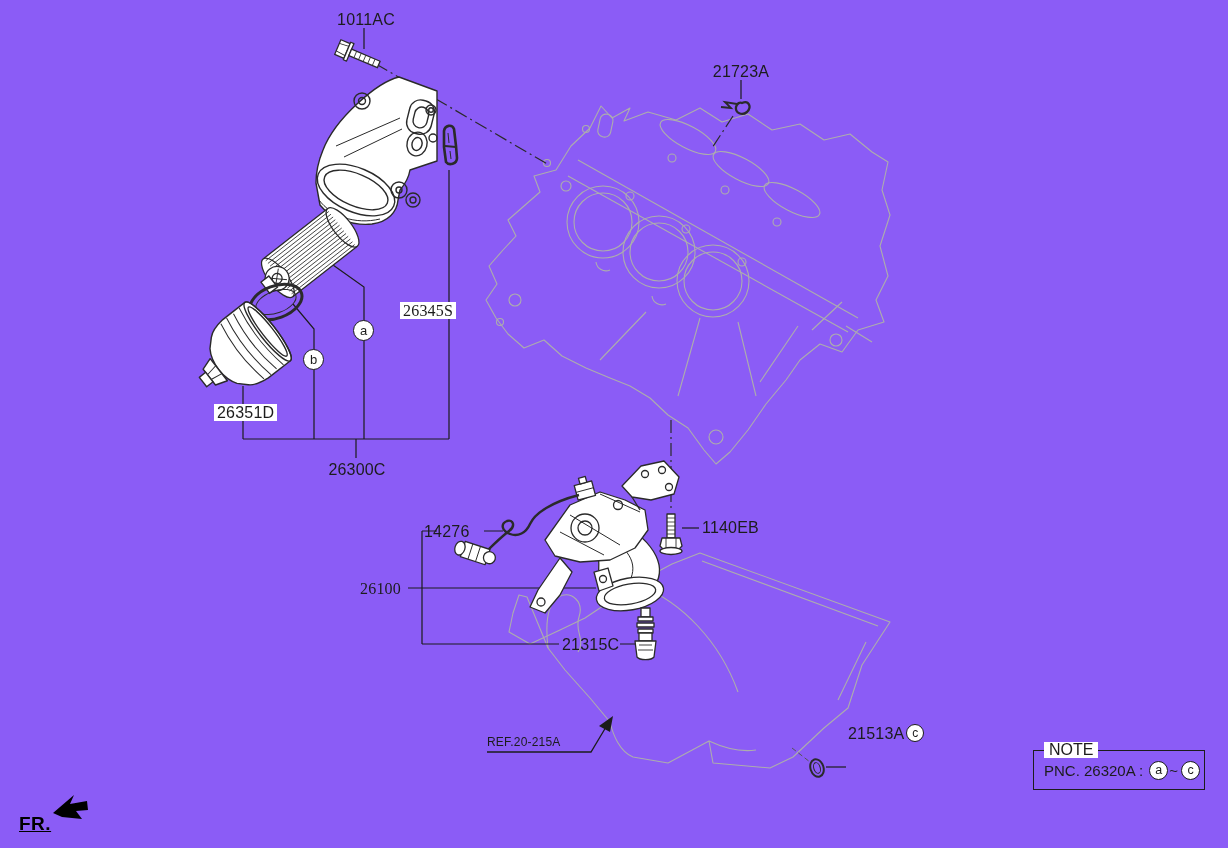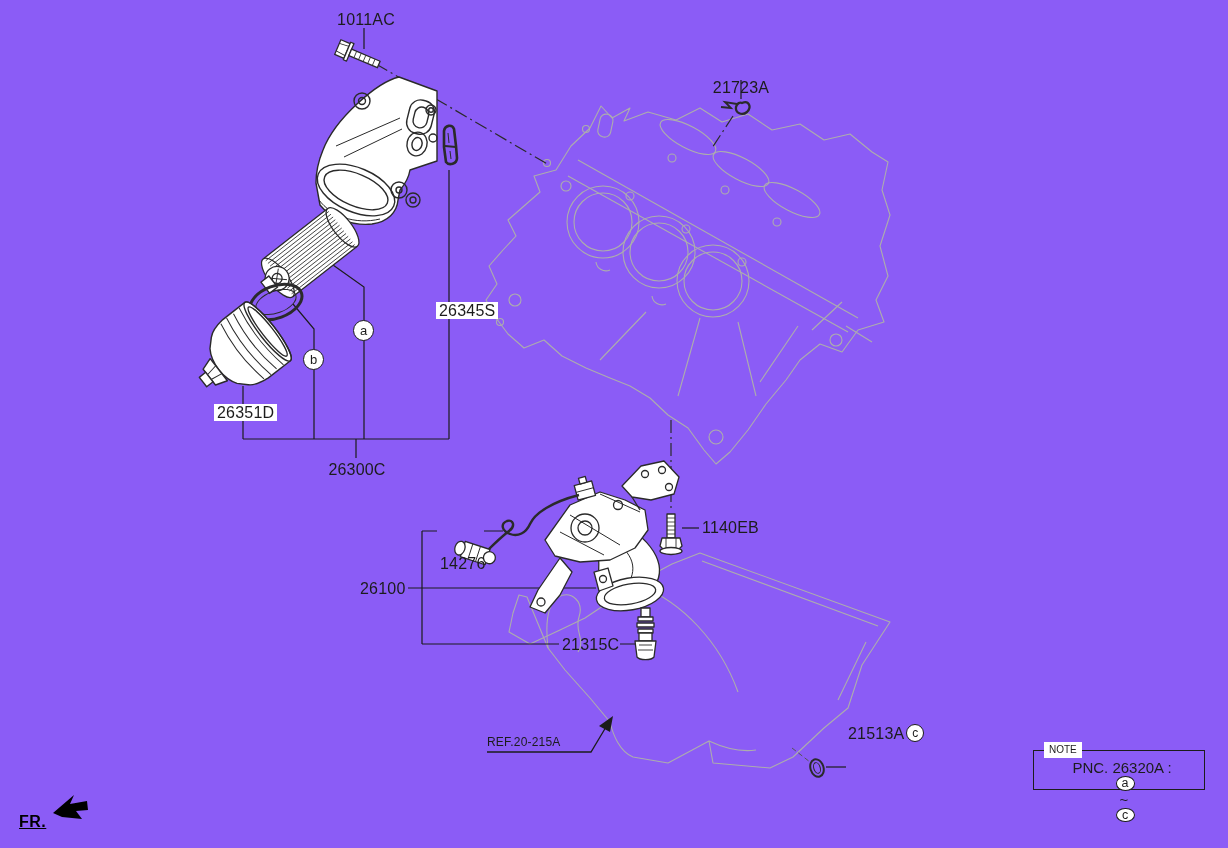--- a/index.html
+++ b/index.html
@@ -24,32 +24,32 @@
     vertical-align:-3px;margin-left:2px;
   }
   .withMarker{display:flex;align-items:center;}
   #ref-label{font-size:12px;}
   #note-box{
     position:absolute;left:1033px;top:750px;width:172px;height:40px;
     border:1.6px solid #1c1c1c;box-sizing:border-box;
   }
   #note-title{
     position:absolute;left:10px;top:-9px;background:#fff;padding:0 5px;
-    font-size:10px;line-height:16px;color:#1c1c1c;
+    font-size:16px;line-height:16px;color:#1c1c1c;
   }
   #note-content{
-    position:absolute;left:0;top:8px;width:100%;height:100%;
+    position:absolute;left:0;top:0;width:100%;height:100%;
     display:flex;align-items:center;justify-content:flex-start;
-    padding-left:10px;box-sizing:border-box;font-size:15px;color:#1c1c1c;flex-direction:column;
+    padding-left:10px;box-sizing:border-box;font-size:15px;color:#1c1c1c;
   }
   #note-content .marker.inline{width:19px;height:19px;font-size:12.5px;vertical-align:-4px;}
   #note-tilde{margin:0 1px;}
   #note-pnc{margin-right:4px;}
   #fr-label{
-    position:absolute;left:19px;top:813px;font-size:16px;font-weight:bold;color:#000;
+    position:absolute;left:19px;top:813px;font-size:19px;font-weight:bold;color:#000;
     letter-spacing:0.5px;
     text-decoration:underline;
   }
 </style>
 </head>
 <body>
 
 <div id="stage">
 
   <svg id="art" width="1228" height="848" viewBox="0 0 1228 848">
@@ -271,31 +271,31 @@
     <g fill="none" stroke="#2a2a2a">
       <ellipse cx="817" cy="768" rx="6.5" ry="9" transform="rotate(-18 817 768)" stroke-width="2"></ellipse>
       <ellipse cx="817" cy="768" rx="3.2" ry="5.5" transform="rotate(-18 817 768)" stroke-width="1"></ellipse>
     </g>
 
     <polygon points="53,813 74,795 70,804 87,801 88,810 76,811 82,819 62,817" fill="#000"></polygon>
   </svg>
 
   <div class="callout center" style="left:331px;top:11px;width:70px;">1011AC</div>
 
-  <div class="callout center" style="left:706px;top:63px;width:70px;margin-top:16px;">21723A</div>
-
-  <div class="callout onLine" style="left:436px;top:302px;">26345S</div>
+  <div class="callout center" style="left:706px;top:63px;width:70px;">21723A</div>
+
+  <div class="callout onLine" style="left:400px;top:302px;font-family:Liberation Serif, serif;">26345S</div>
 
   <div class="callout onLine" style="left:214px;top:404px;">26351D</div>
 
   <div class="callout center" style="left:322px;top:461px;width:70px;text-align:center;">26300C</div>
 
-  <div class="callout" style="left:440px;top:523px;margin-top:32px;">14276</div>
-
-  <div class="callout" style="left:360px;top:580px;">26100</div>
+  <div class="callout" style="left:424px;top:523px;">14276</div>
+
+  <div class="callout" style="left:360px;top:580px;font-family:Liberation Serif, serif;">26100</div>
 
   <div class="callout" style="left:702px;top:519px;text-align:center;">1140EB</div>
 
   <div class="callout" style="left:562px;top:636px;">21315C</div>
 
   <div class="callout" id="ref-label" style="left:487px;top:734px;">REF.20-215A</div>
 
   <div class="callout withMarker" style="left:848px;top:724px;">
     <span>21513A</span>
     <span class="marker inline">c</span>

